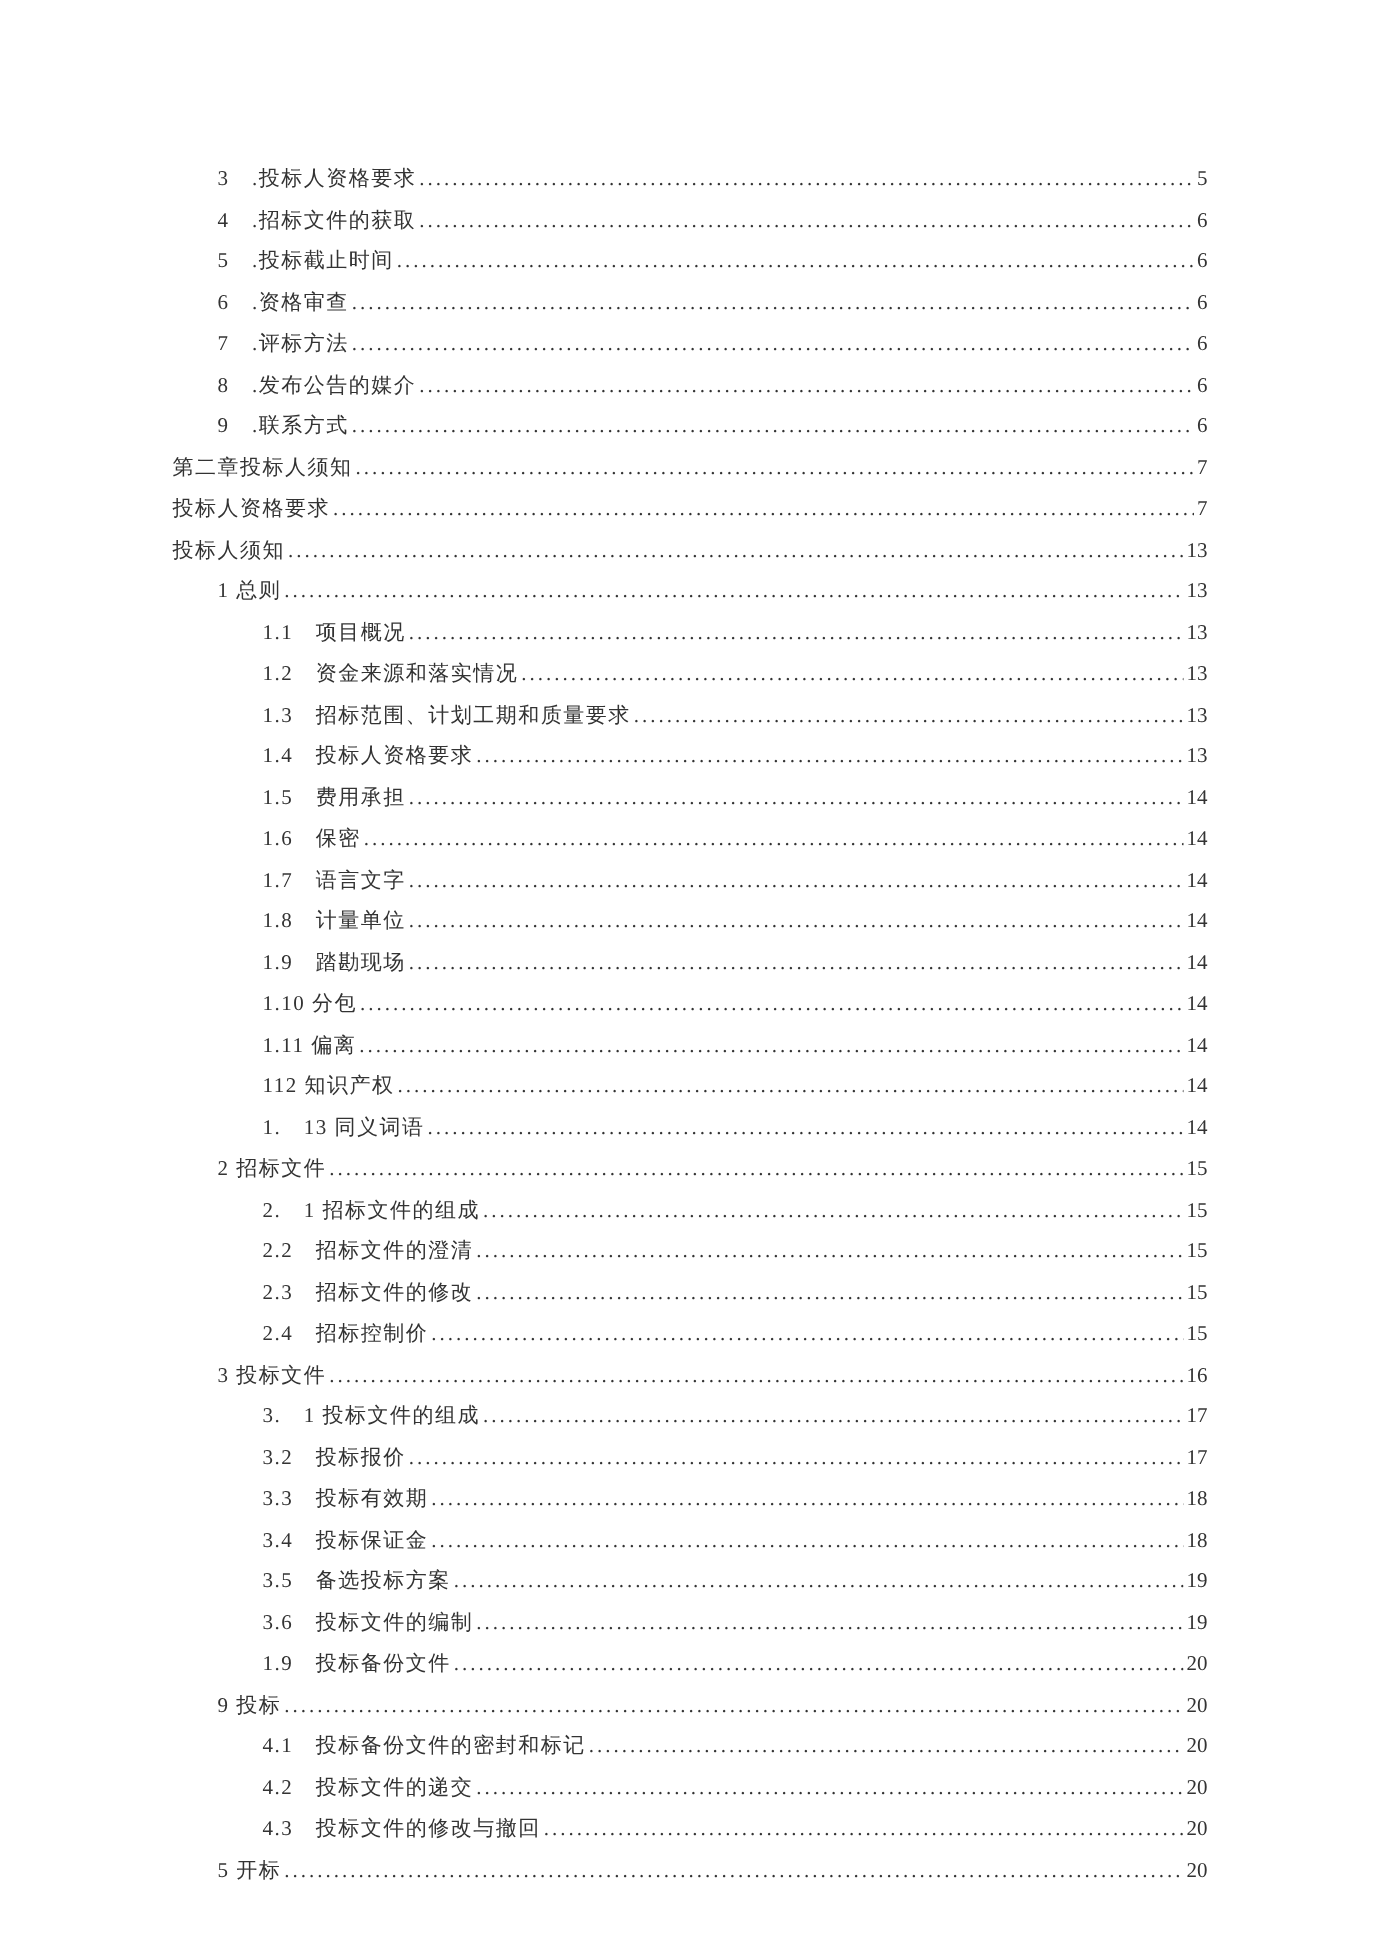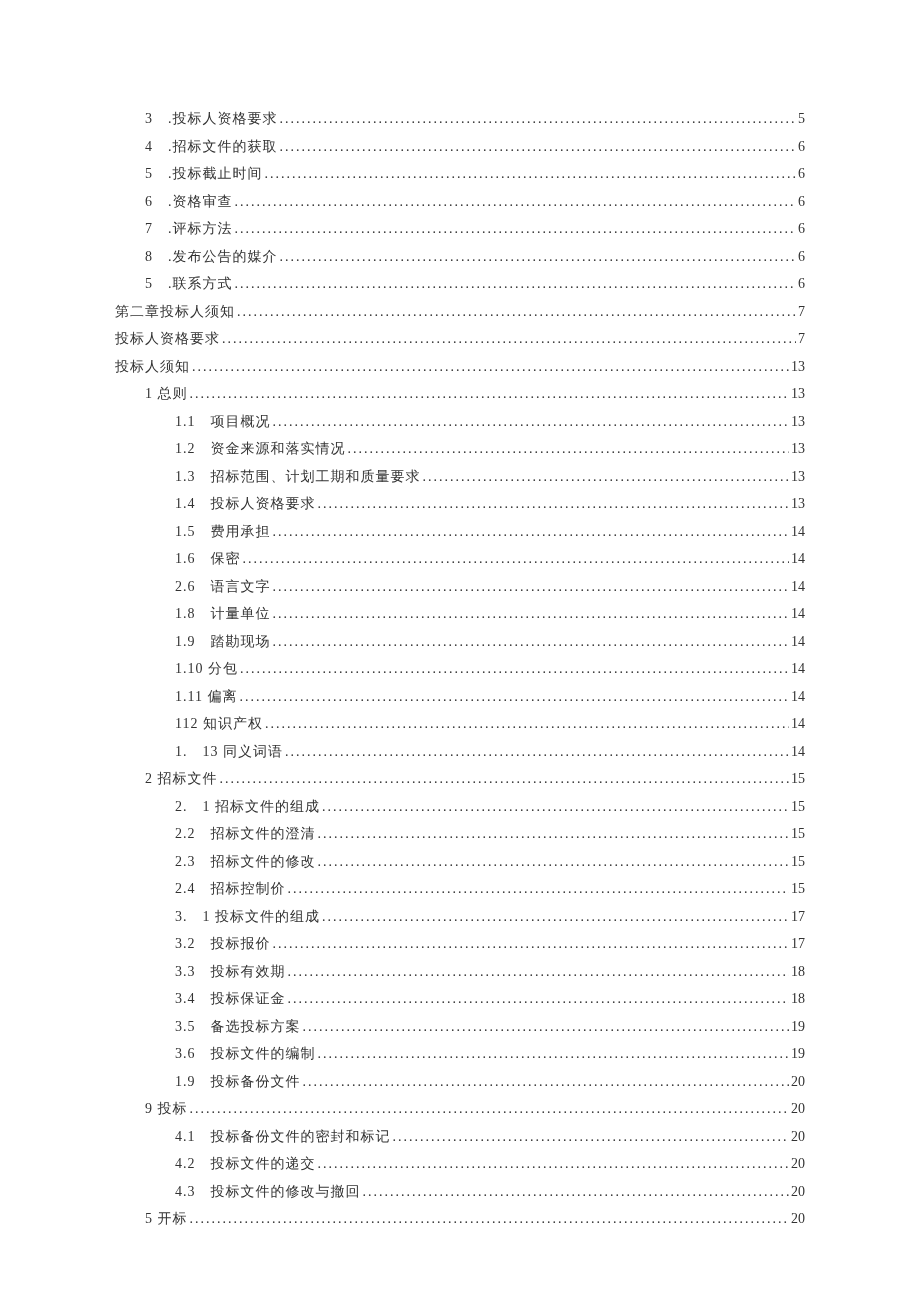--- a/index.html
+++ b/index.html
@@ -71,21 +71,21 @@
       <span class="toc-label">7　.评标方法</span>
       <span class="toc-dots"></span>
       <span class="toc-page">6</span>
     </div>
     <div class="toc-line indent-1">
       <span class="toc-label">8　.发布公告的媒介</span>
       <span class="toc-dots"></span>
       <span class="toc-page">6</span>
     </div>
     <div class="toc-line indent-1">
-      <span class="toc-label">5　.联系方式</span>
+      <span class="toc-label">9　.联系方式</span>
       <span class="toc-dots"></span>
       <span class="toc-page">6</span>
     </div>
     <div class="toc-line indent-0 section-gap">
       <span class="toc-label">第二章投标人须知</span>
       <span class="toc-dots"></span>
       <span class="toc-page">7</span>
     </div>
     <div class="toc-line indent-0 section-gap">
       <span class="toc-label">投标人资格要求</span>
@@ -126,21 +126,21 @@
       <span class="toc-label">1.5　费用承担</span>
       <span class="toc-dots"></span>
       <span class="toc-page">14</span>
     </div>
     <div class="toc-line indent-2">
       <span class="toc-label">1.6　保密</span>
       <span class="toc-dots"></span>
       <span class="toc-page">14</span>
     </div>
     <div class="toc-line indent-2">
-      <span class="toc-label">2.6　语言文字</span>
+      <span class="toc-label">1.7　语言文字</span>
       <span class="toc-dots"></span>
       <span class="toc-page">14</span>
     </div>
     <div class="toc-line indent-2">
       <span class="toc-label">1.8　计量单位</span>
       <span class="toc-dots"></span>
       <span class="toc-page">14</span>
     </div>
     <div class="toc-line indent-2">
       <span class="toc-label">1.9　踏勘现场</span>
@@ -184,20 +184,25 @@
     </div>
     <div class="toc-line indent-2">
       <span class="toc-label">2.3　招标文件的修改 </span>
       <span class="toc-dots"></span>
       <span class="toc-page">15</span>
     </div>
     <div class="toc-line indent-2">
       <span class="toc-label">2.4　招标控制价 </span>
       <span class="toc-dots"></span>
       <span class="toc-page">15</span>
+    </div>
+    <div class="toc-line indent-1">
+      <span class="toc-label">3 投标文件</span>
+      <span class="toc-dots"></span>
+      <span class="toc-page">16</span>
     </div>
     <div class="toc-line indent-2">
       <span class="toc-label">3.　1 投标文件的组成 </span>
       <span class="toc-dots"></span>
       <span class="toc-page">17</span>
     </div>
     <div class="toc-line indent-2">
       <span class="toc-label">3.2　投标报价 </span>
       <span class="toc-dots"></span>
       <span class="toc-page">17</span>

